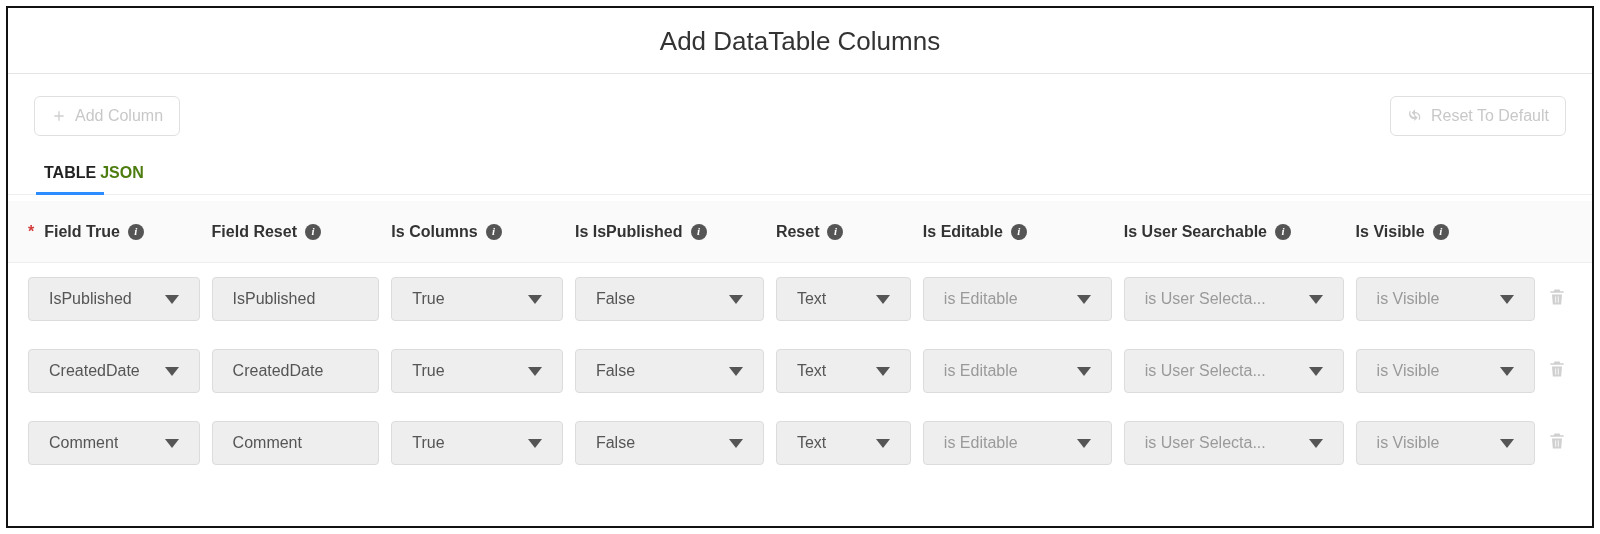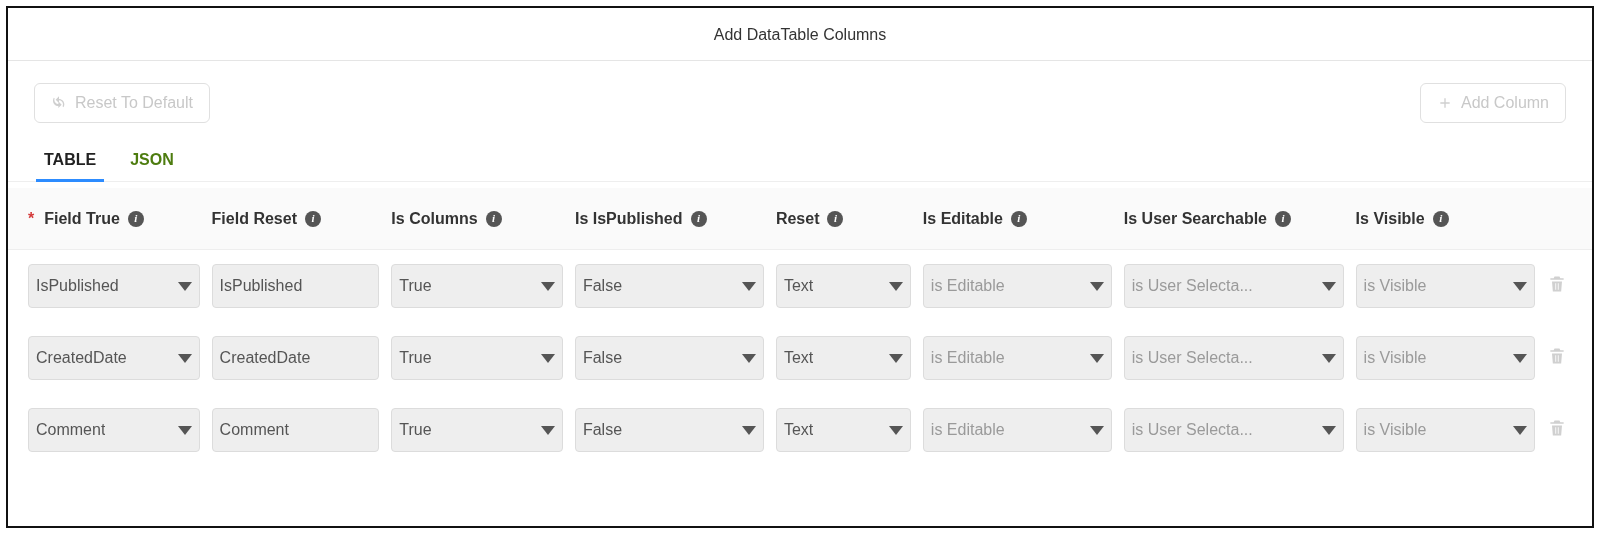--- a/index.html
+++ b/index.html
@@ -12,21 +12,21 @@
   }
   .panel {
     border: 2px solid #111;
     width: 1588px;
     height: 522px;
     overflow: hidden;
     background: #fff;
   }
   .title {
     text-align: center;
-    font-size: 16px;
+    font-size: 26px;
     color: #333;
     padding: 18px 0 16px;
     border-bottom: 1px solid #e5e5e5;
   }
   .toolbar {
     display: flex;
     justify-content: space-between;
     padding: 22px 26px 12px;
   }
   .btn {
@@ -37,21 +37,20 @@
     border-radius: 6px;
     background: #fff;
     padding: 10px 16px;
     font-size: 16px;
     color: #c8c8c8;
     cursor: pointer;
   }
   .btn svg { width: 16px; height: 16px; fill: #cfcfcf; }
   .tabs {
     display: flex;
-    gap: 30px;
     padding: 8px 34px 0;
     border-bottom: 1px solid #eee;
   }
   .tab {
     padding: 8px 2px 12px;
     font-size: 16px;
     font-weight: 700;
     color: #4d7c0f;
     cursor: pointer;
     position: relative;
@@ -104,21 +103,21 @@
   .c7{width:186px}
   .c8{width:26px}
 
   .datarow { height: 72px; }
   .dd, .txtin {
     width: 100%;
     height: 44px;
     border: 1px solid #dcdcdc;
     border-radius: 4px;
     background: #eeeeee;
-    padding: 0 7px;
+    padding: 0 20px;
     display: flex;
     align-items: center;
     justify-content: space-between;
     font-size: 16px;
     color: #555;
     cursor: pointer;
   }
   .dd .val { white-space: nowrap; overflow: hidden; text-overflow: ellipsis; }
   .dd.muted .val { color: #9a9a9a; }
   .dd .caret {
@@ -135,30 +134,30 @@
 </head>
 <body>
 
 <div class="panel">
 
   <div class="title">Add DataTable Columns</div>
 
   <div class="toolbar">
     <button class="btn">
       <svg viewBox="0 0 24 24">
+          <path d="M11 5h2v6h6v2h-6v6h-2v-6H5v-2h6z"></path>
+        </svg>
+      <span>Add Column</span>
+    </button>
+    <button class="btn">
+      <svg viewBox="0 0 24 24">
           <path d="M12 5V2L7 7l5 5V8c3.3 0 6 2.7 6 6 0 1-.2 1.9-.7 2.7l1.5 1.5C19.5 17 20 15.6 20 14c0-4.4-3.6-8-8-8zm-6.3.8L4.2 4.3C3.5 5.6 3 7 3 8.5c0 4.4 3.6 8 8 8v3l5-5-5-5v4c-3.3 0-6-2.7-6-6 0-1 .2-1.9.7-2.7z"></path>
         </svg>
       <span>Reset To Default</span>
     </button>
-    <button class="btn">
-      <svg viewBox="0 0 24 24">
-          <path d="M11 5h2v6h6v2h-6v6h-2v-6H5v-2h6z"></path>
-        </svg>
-      <span>Add Column</span>
-    </button>
   </div>
 
   <div class="tabs">
     <div class="tab active">TABLE</div>
     <div class="tab">JSON</div>
   </div>
 
   <div class="headerrow">
     <div class="col c0">
       <span class="req">*</span>

